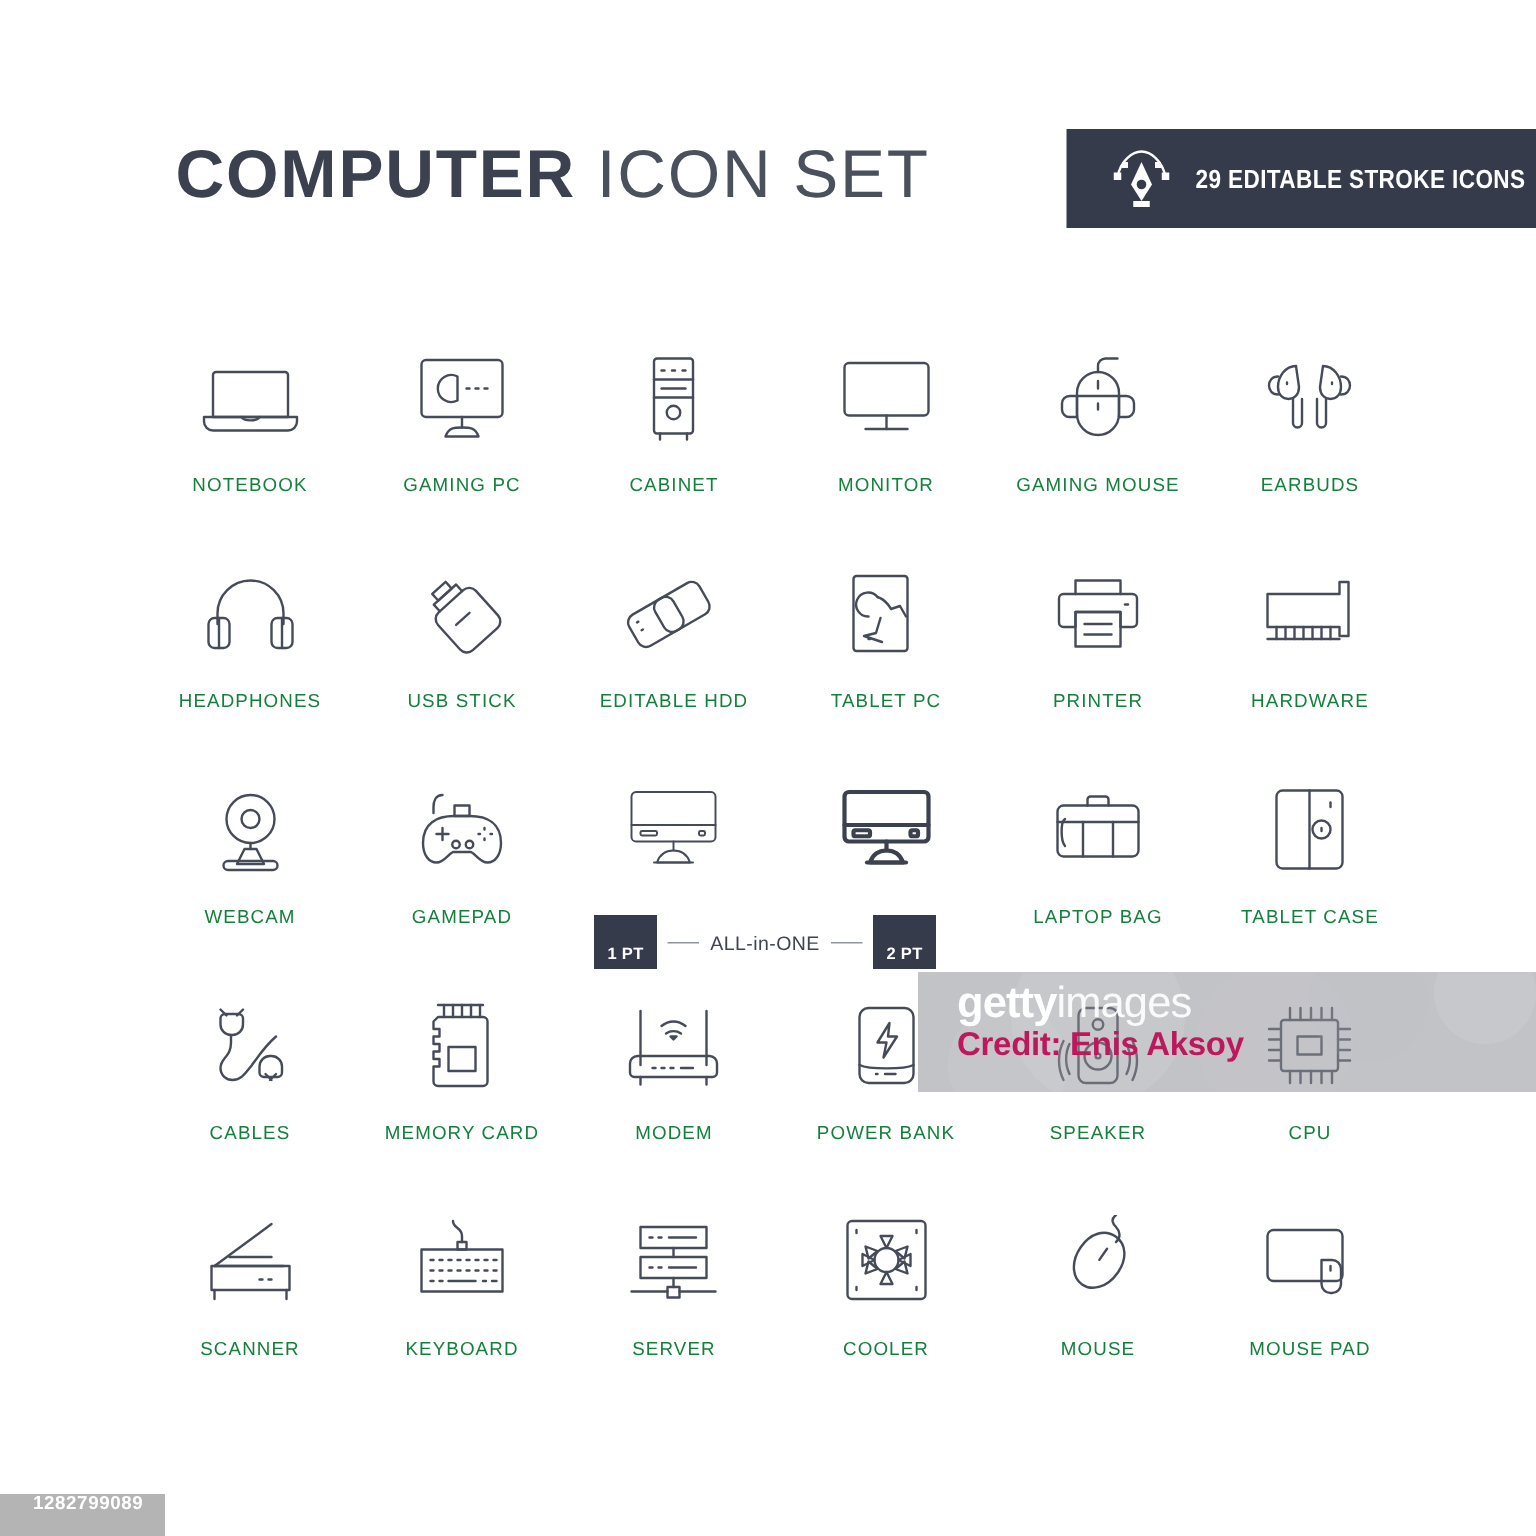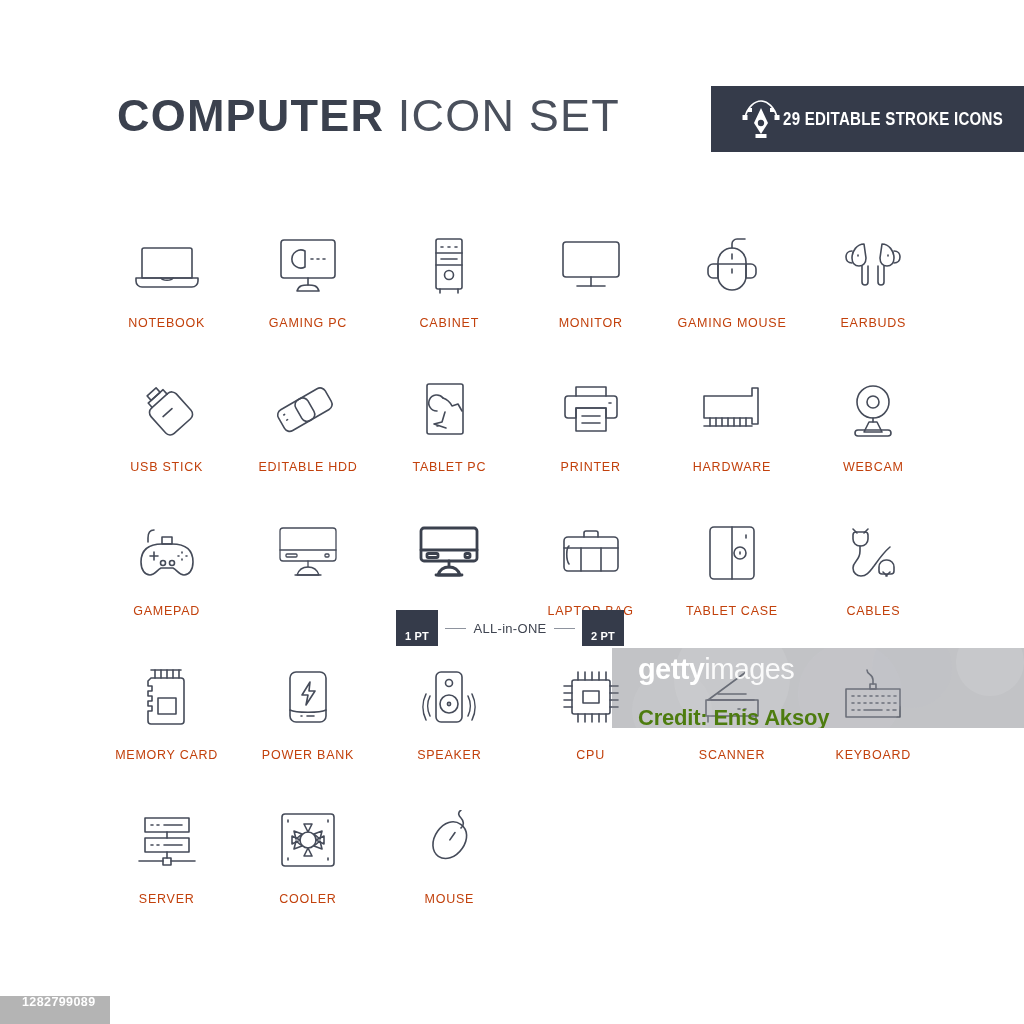--- a/index.html
+++ b/index.html
@@ -34,20 +34,21 @@
   .title .strong { font-weight: 700; }
   .title .light  { font-weight: 300; color: #4a505c; }
 
   .badge {
     position: absolute;
     left: 711px; top: -2px;
     width: 313px; height: 66px;
     background: #353b4a;
     display: flex;
     align-items: center;
+    gap: 14px;
     padding-left: 28px;
   }
   .badge-icon { width: 44px; height: 42px; flex: 0 0 auto; }
   .badge-text {
     color: #ffffff;
     font-size: 17.5px;
     font-weight: 700;
     letter-spacing: 0.3px;
     transform: scaleX(0.86);
     transform-origin: left center;
@@ -74,21 +75,21 @@
     display: flex;
     align-items: center;
     justify-content: center;
   }
   .icon-wrap svg { display: block; }
   .label {
     margin-top: 8px;
     font-size: 12.5px;
     font-weight: 400;
     letter-spacing: 0.75px;
-    color: #c2410c;
+    color: #15803d;
     text-align: center;
     white-space: nowrap;
   }
   .label.hidden { visibility: hidden; }
 
   
   .pt-strip {
     position: absolute;
     left: 396px; top: 617px;
     width: 228px; height: 22px;
@@ -136,24 +137,24 @@
   }
   .wm-getty {
     font-size: 29px;
     color: #ffffff;
     letter-spacing: -0.6px;
     white-space: nowrap;
   }
   .wm-getty .b { font-weight: 700; }
   .wm-getty .l { font-weight: 300; opacity: 0.92; }
   .wm-credit {
-    margin-top: 22px;
+    margin-top: 0;
     font-size: 22px;
     font-weight: 700;
-    color: #4d7c0f;
+    color: #be185d;
     letter-spacing: -0.2px;
     white-space: nowrap;
   }
 
   
   .idbar {
     position: absolute;
     left: 0; bottom: 0;
     height: 28px;
     padding: 0 14px 16px 22px;
@@ -270,20 +271,31 @@
           <path d="M25 32 v16 a3 3 0 0 0 6 0 v-16"></path>
           <path d="M45 10 c7 0 12 7 12 14 c0 5 -3 8 -7 8 c-4 0 -7 -3 -7 -8 z"></path>
           <path d="M57 17 c4 0 6 3 6 6 c0 3 -2 6 -6 6"></path>
           <path d="M41 32 v16 a3 3 0 0 0 6 0 v-16"></path>
           <path d="M21 21 v1 M51 21 v1"></path>
         </svg>
       </div>
       <div class="label">EARBUDS</div>
     </div>
 
+    <div class="cell">
+      <div class="icon-wrap">
+        <svg viewBox="0 0 72 62" width="72" height="62" fill="none" stroke="#454b59" stroke-width="1.6" stroke-linecap="round" stroke-linejoin="round">
+          <path d="M14 38 v-7 a22 22 0 0 1 44 0 v7"></path>
+          <rect x="8" y="34" width="14" height="20" rx="4"></rect>
+          <rect x="50" y="34" width="14" height="20" rx="4"></rect>
+          <path d="M15 34 v20 M57 34 v20"></path>
+        </svg>
+      </div>
+      <div class="label">HEADPHONES</div>
+    </div>
 
     <div class="cell">
       <div class="icon-wrap">
         <svg viewBox="0 0 72 62" width="72" height="62" fill="none" stroke="#454b59" stroke-width="1.6" stroke-linecap="round" stroke-linejoin="round">
           <g transform="rotate(-42 36 31)">
             <path d="M25 20 h22 a6 6 0 0 1 6 6 v22 a6 6 0 0 1 -6 6 h-22 a6 6 0 0 1 -6 -6 v-22 a6 6 0 0 1 6 -6 z"></path>
             <path d="M26 20 v-6 h20 v6"></path>
             <path d="M30 8 h12 v6 h-12 z"></path>
             <path d="M28 34 h12"></path>
           </g>
@@ -444,20 +456,34 @@
         <svg viewBox="0 0 72 62" width="72" height="62" fill="none" stroke="#454b59" stroke-width="1.6" stroke-linecap="round" stroke-linejoin="round">
           <path d="M20 12 h30 a3 3 0 0 1 3 3 v40 a3 3 0 0 1 -3 3 h-30 a3 3 0 0 1 -3 -3 v-10 h4 v-5 h-4 v-5 h4 v-5 h-4 v-5 h4 v-5 h-4 v-5 z"></path>
           <path d="M24 12 v-8 M30 12 v-8 M36 12 v-8 M42 12 v-8 M48 12 v-8"></path>
           <path d="M20 4 h30"></path>
           <rect x="27" y="32" width="18" height="16"></rect>
         </svg>
       </div>
       <div class="label">MEMORY CARD</div>
     </div>
 
+    <div class="cell">
+      <div class="icon-wrap">
+        <svg viewBox="0 0 72 62" width="72" height="62" fill="none" stroke="#454b59" stroke-width="1.6" stroke-linecap="round" stroke-linejoin="round">
+          <path d="M14 8 v36 M58 8 v36"></path>
+          <path d="M28 18 c5 -4 11 -4 16 0"></path>
+          <path d="M31 23 c3 -2 7 -2 10 0"></path>
+          <path d="M36 27 l-2 -2 h4 z"></path>
+          <path d="M12 38 h48 a5 5 0 0 1 5 5 v6 a3 3 0 0 1 -3 3 h-52 a3 3 0 0 1 -3 -3 v-6 a5 5 0 0 1 5 -5 z"></path>
+          <path d="M22 46 h2 M28 46 h2 M34 46 h2 M41 46 h8"></path>
+          <path d="M14 52 v5 M58 52 v5"></path>
+        </svg>
+      </div>
+      <div class="label">MODEM</div>
+    </div>
 
     <div class="cell">
       <div class="icon-wrap">
         <svg viewBox="0 0 72 62" width="72" height="62" fill="none" stroke="#454b59" stroke-width="1.6" stroke-linecap="round" stroke-linejoin="round">
           <path d="M24 6 h24 a6 6 0 0 1 6 6 v38 a6 6 0 0 1 -6 6 h-24 a6 6 0 0 1 -6 -6 v-38 a6 6 0 0 1 6 -6 z"></path>
           <path d="M18 44 c6 3 30 3 36 0"></path>
           <path d="M38 16 l-8 13 h6 l-2 10 l9 -14 h-6 z"></path>
           <path d="M29 50 h1 M35 50 h7"></path>
         </svg>
       </div>
@@ -563,20 +589,30 @@
           <path d="M48 18 c4 -3 2 -8 0 -10 c-2 -2 -4 -5 0 -8"></path>
           <g transform="rotate(35 34 34)">
             <path d="M34 10 c9 0 15 8 15 19 c0 12 -7 20 -15 20 c-8 0 -15 -8 -15 -20 c0 -11 6 -19 15 -19 z"></path>
             <path d="M34 20 v9"></path>
           </g>
         </svg>
       </div>
       <div class="label">MOUSE</div>
     </div>
 
+    <div class="cell">
+      <div class="icon-wrap">
+        <svg viewBox="0 0 72 62" width="72" height="62" fill="none" stroke="#454b59" stroke-width="1.6" stroke-linecap="round" stroke-linejoin="round">
+          <rect x="8" y="10" width="50" height="34" rx="4"></rect>
+          <path d="M44 30 h7 a6 6 0 0 1 6 6 v10 a6 6 0 0 1 -6 6 h-1 a6 6 0 0 1 -6 -6 z"></path>
+          <path d="M50 34 v3"></path>
+        </svg>
+      </div>
+      <div class="label">MOUSE PAD</div>
+    </div>
 
   </div>
 
   <div class="pt-strip">
     <span class="pt-badge">1 PT</span>
     <span class="pt-line"></span>
     <span class="pt-center">ALL-in-ONE</span>
     <span class="pt-line"></span>
     <span class="pt-badge">2 PT</span>
   </div>

